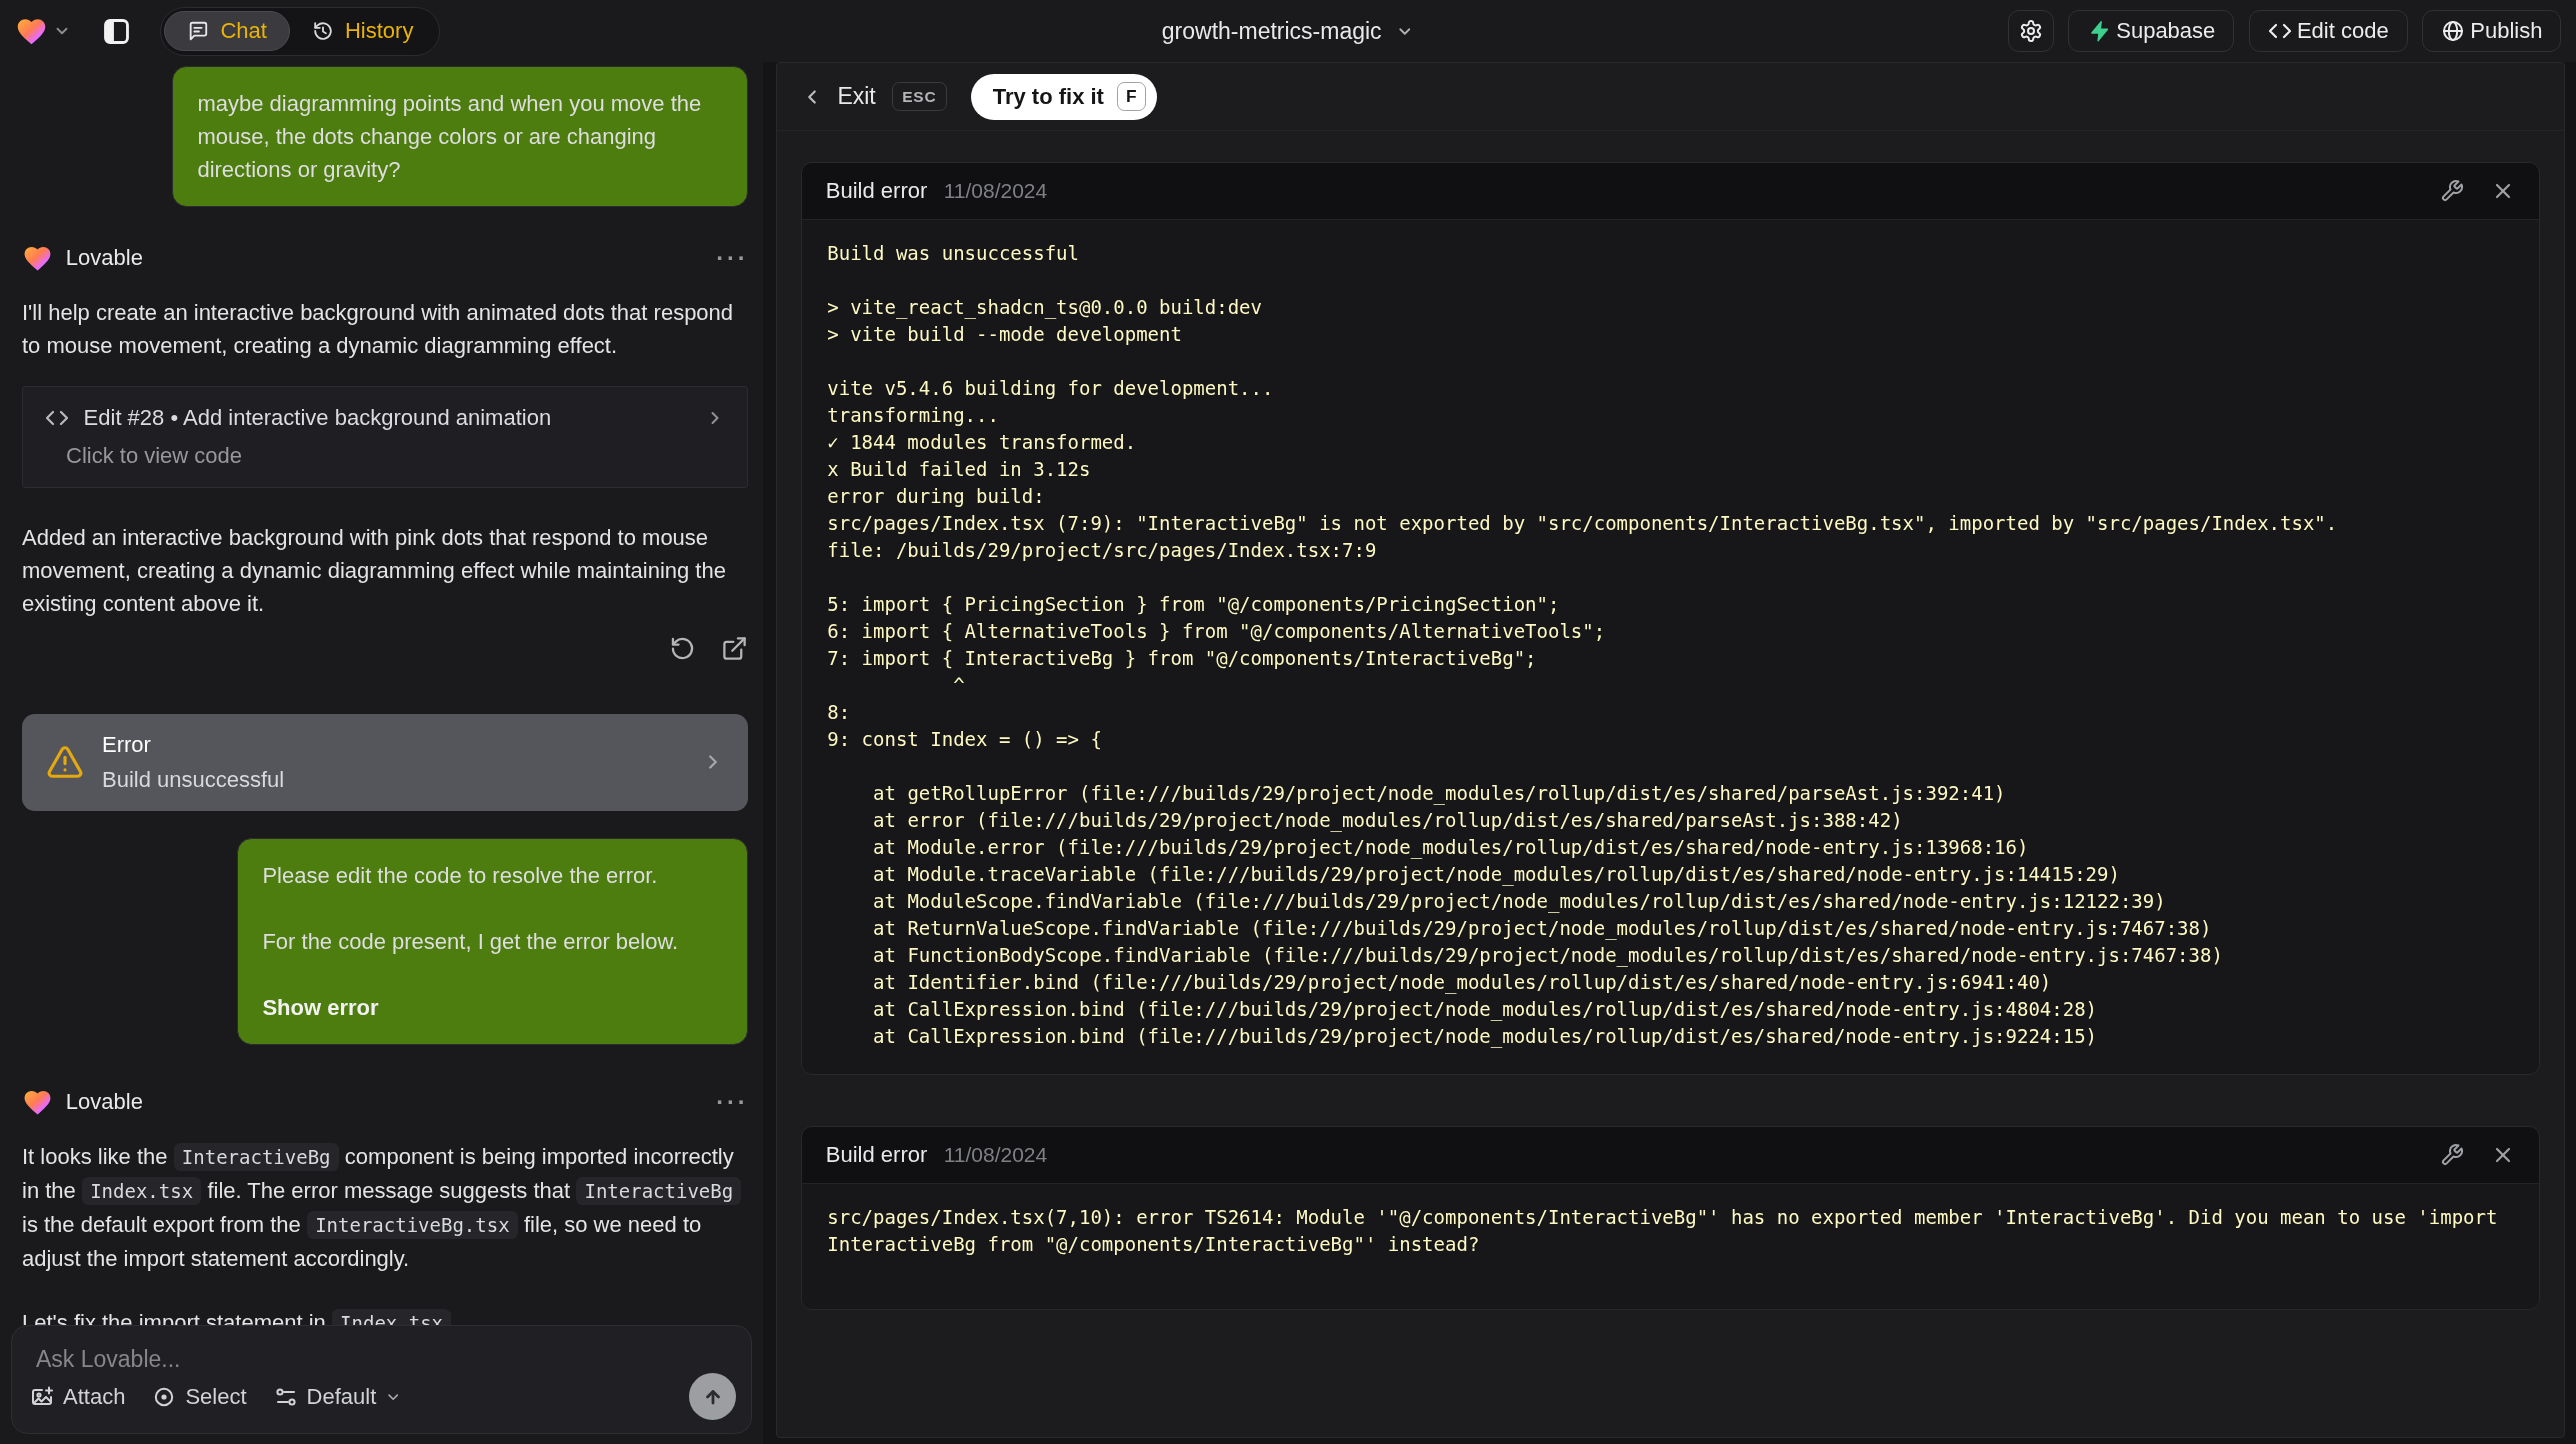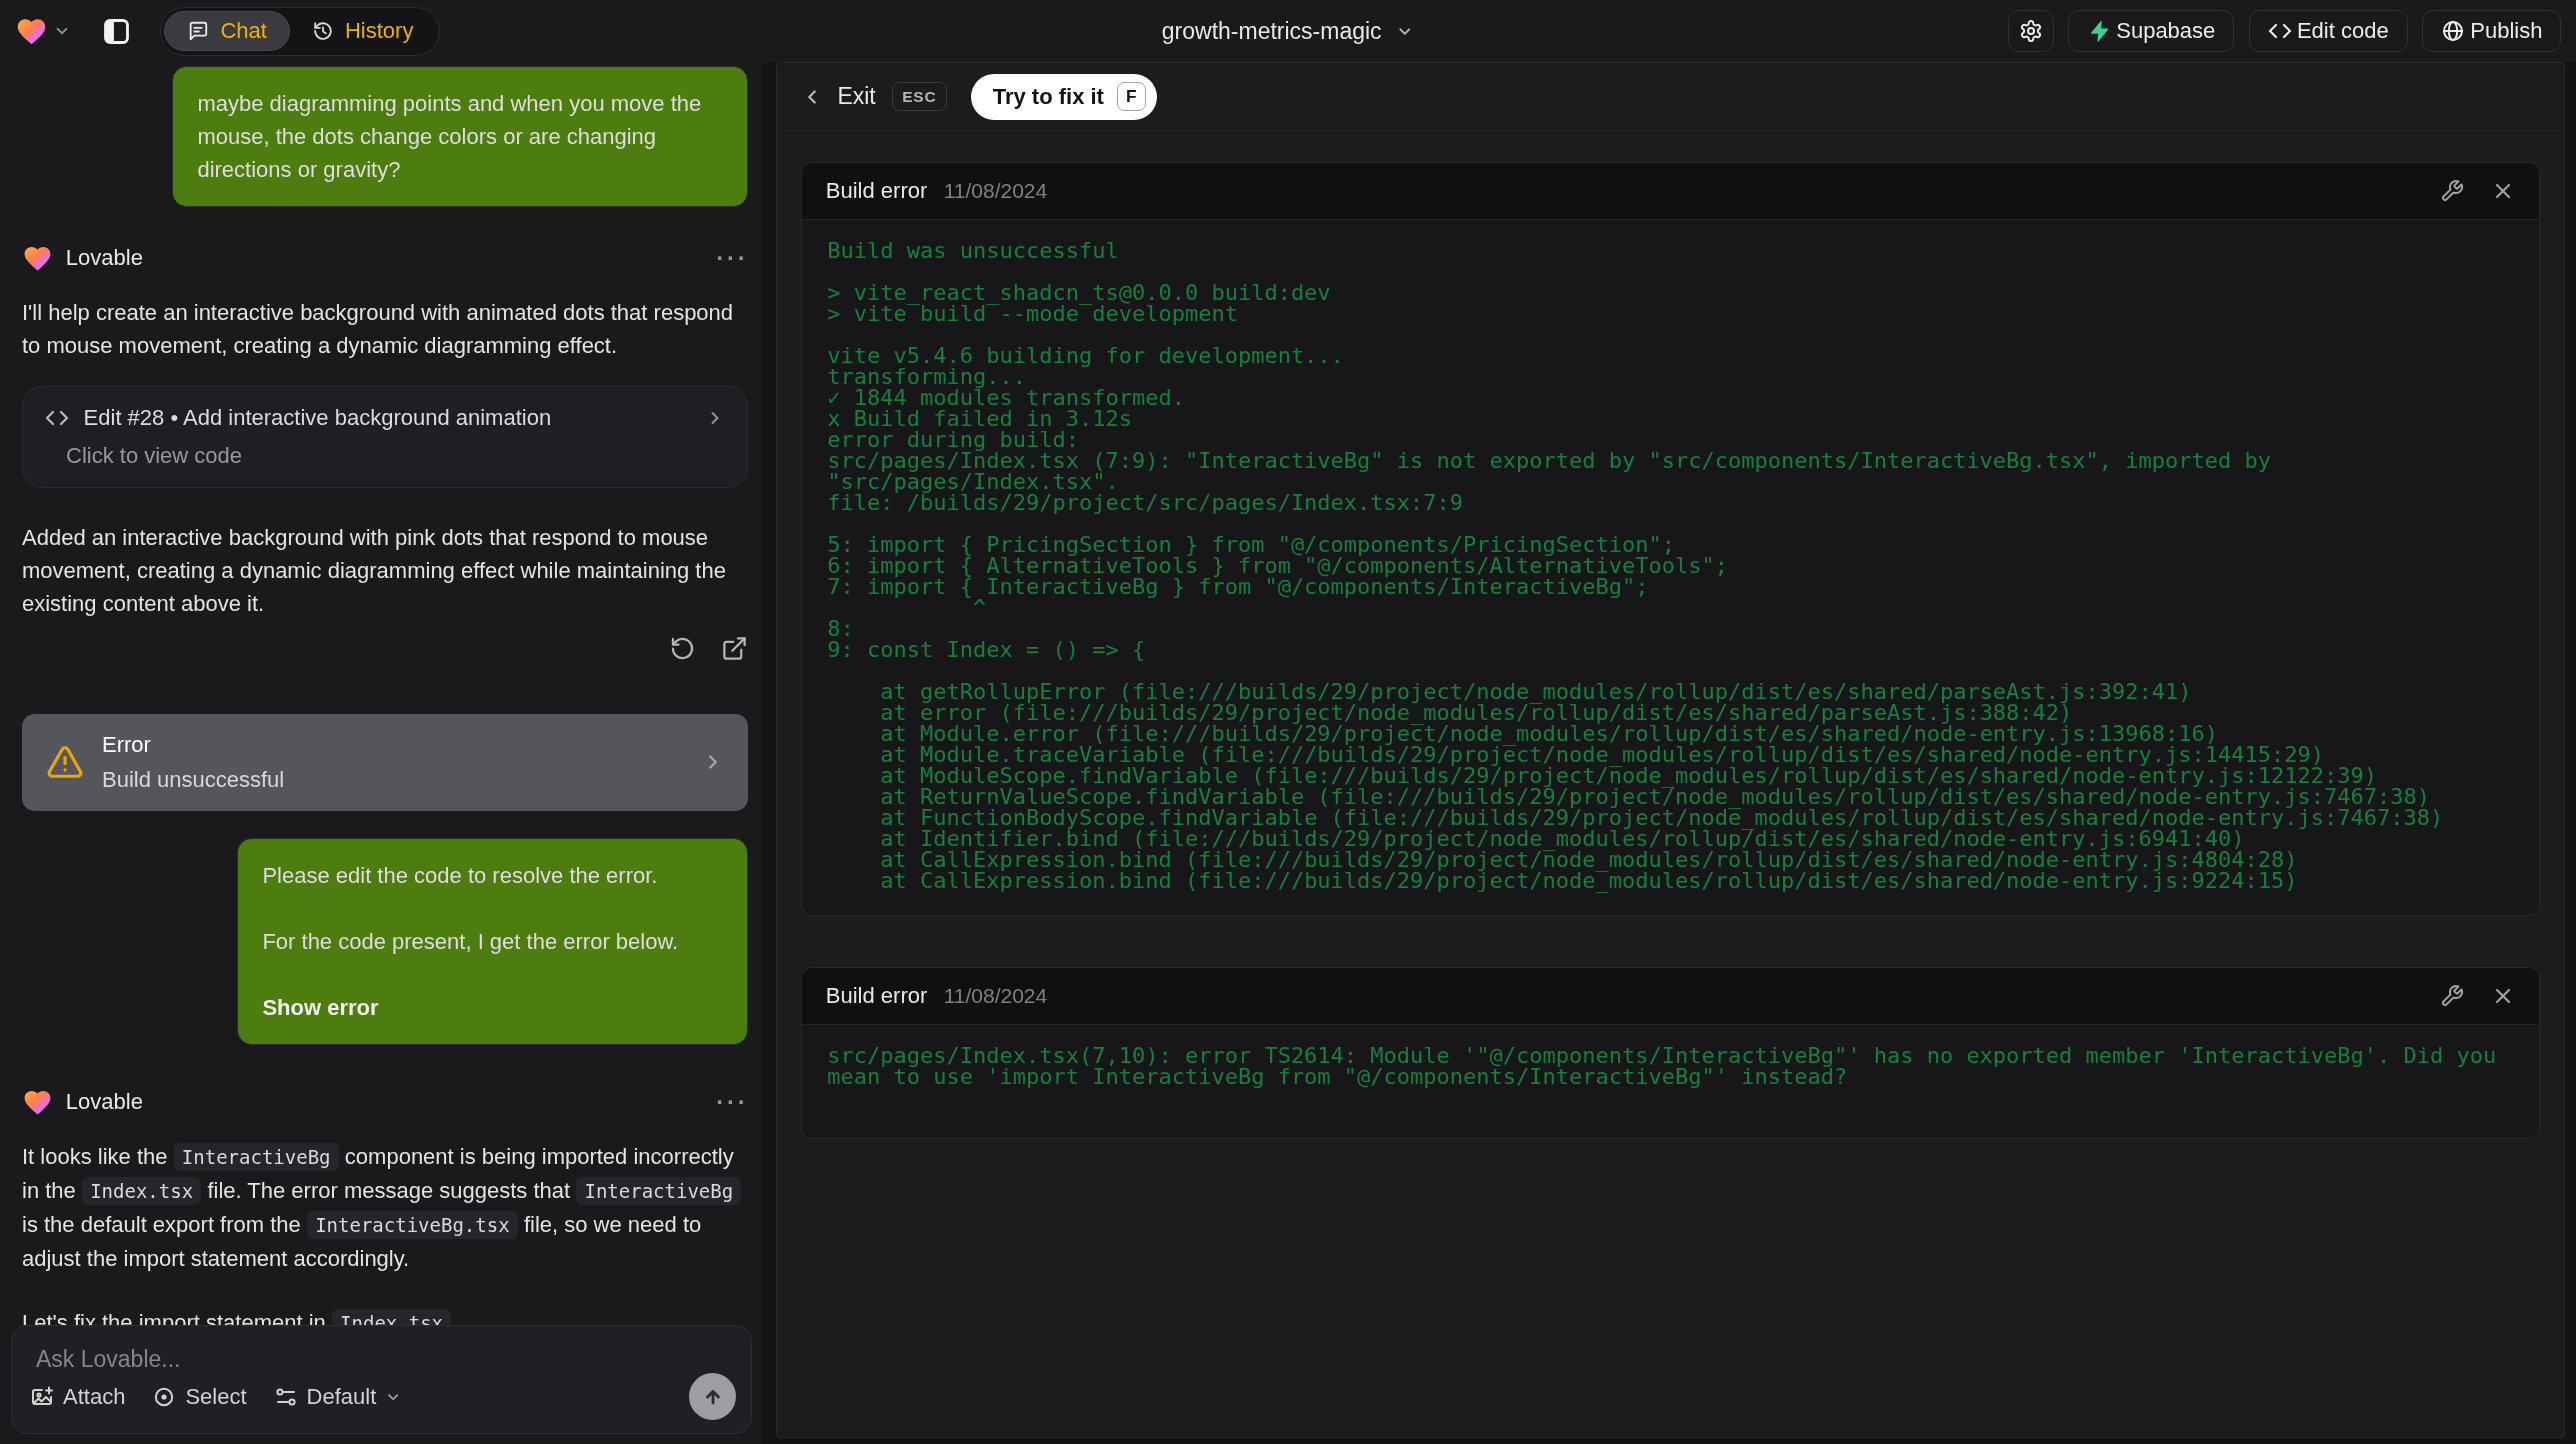--- a/index.html
+++ b/index.html
@@ -44,21 +44,21 @@
 
   .lovable-row { display:flex; align-items:center; margin-top:36px; }
   .lovable-row .heart-svg { width:31px; height:31px; }
   .lovable-name { font-size:22px; font-weight:500; margin-left:12.8px; color:#eaeaec; }
   .ellipsis { margin-left:auto; color:#97989c; font-size:24px; letter-spacing:2.7px; font-weight:700; }
 
   .para-msg { margin-top:22px; font-size:22px; line-height:33px; color:#e4e4e6; }
   .para-msg code { font-family:"DejaVu Sans Mono", monospace; font-size:19px; background:#26262a;
                    border-radius:6.4px; padding:2.7px 8.2px; color:#d9dadc; }
 
-  .edit-card { margin-top:24px; background:#1f1f23; border:0.9px solid #2c2c30; border-radius:20px;
+  .edit-card { margin-top:24px; background:#1f1f23; border:0.9px solid #2c2c30; border-radius:3px;
                padding:18px 22px; }
   .edit-card .row1 { display:flex; align-items:center; gap:14.6px; }
   .edit-title { font-size:22px; color:#dcdcde; flex:1; }
   .edit-sub { margin-left:21px; margin-top:12.8px; font-size:22px; color:#97989c; }
 
   .action-icons { display:flex; justify-content:flex-end; gap:25.5px; margin-top:14.6px; color:#b4b5b8; }
 
   .error-chip { margin-top:52px; background:#54565c; border-radius:12.8px; padding:18px 24px;
                 display:flex; align-items:center; }
   .error-chip-texts { margin-left:18px; }
@@ -94,22 +94,22 @@
 
   .error-panel { margin:31px 24px 0 24px; border:0.9px solid #29292c; border-radius:11px;
                  overflow:hidden; }
   .error-panel + .error-panel { margin-top:51px; }
   .ep-header { height:57px; background:#101012; border-bottom:0.9px solid #242427; display:flex;
                align-items:center; padding:0 24px; }
   .ep-title { font-size:22px; color:#e9e9eb; }
   .ep-date { font-size:21px; color:#7f8085; margin-left:16.4px; }
   .ep-icons { margin-left:auto; display:flex; align-items:center; gap:27px; color:#a0a1a5; }
   .ep-body { background:#17171a; padding:20px 25.5px 24px 25.5px; }
-  .ep-body pre { font-family:"DejaVu Sans Mono", monospace; font-size:22px; line-height:21px;
-                 color:#15803d; white-space:pre-wrap; word-wrap:break-word; }
+  .ep-body pre { font-family:"DejaVu Sans Mono", monospace; font-size:19px; line-height:27px;
+                 color:#fef9c3; white-space:pre-wrap; word-wrap:break-word; }
 </style>
 </head>
 <body>
 
 <div class="app">
 
   <header class="topbar">
     <div class="tb-left">
       <div class="logo-wrap">
         <span class="icon heart-svg">

